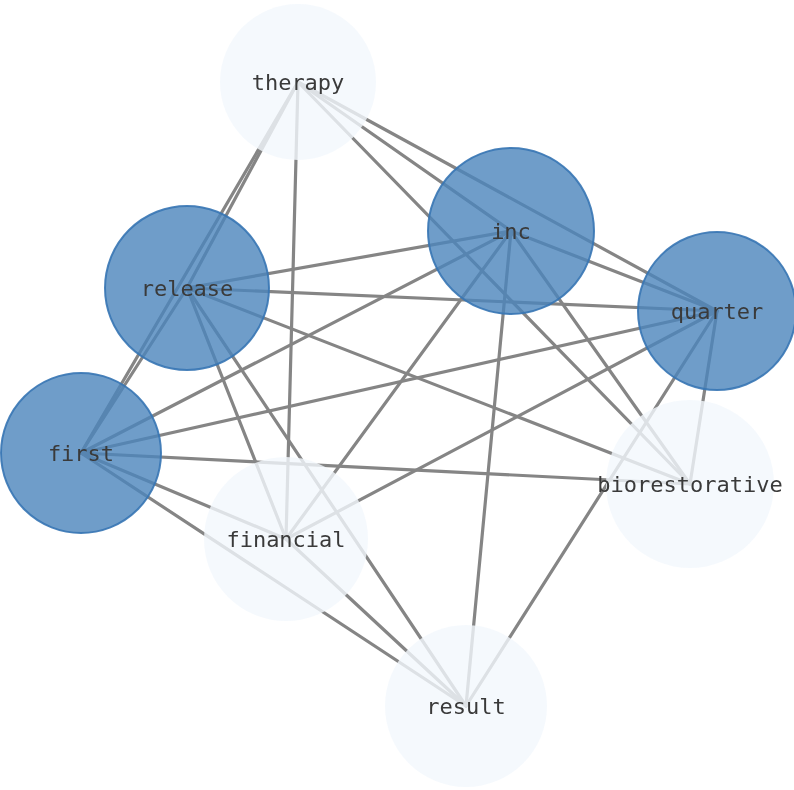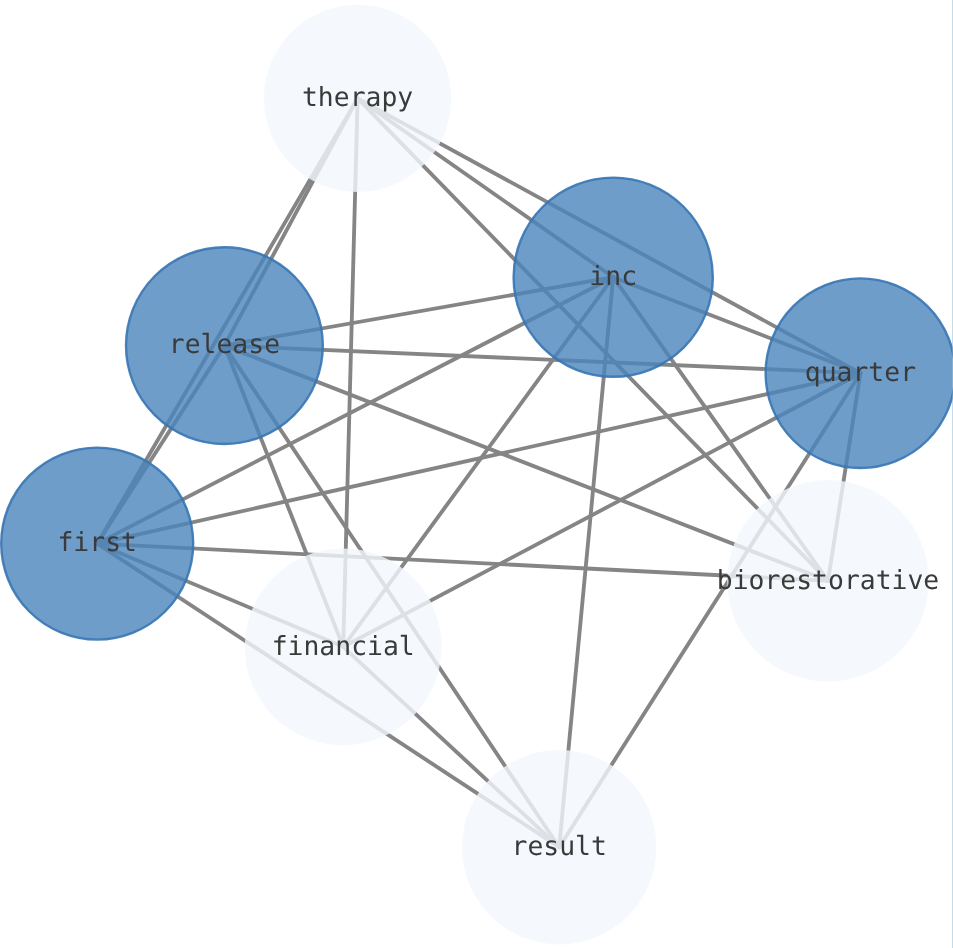--- a/index.html
+++ b/index.html
@@ -8,21 +8,21 @@
     background: #ffffff;
     width: 794px;
     height: 790px;
     overflow: hidden;
     font-family: "DejaVu Sans Mono", monospace;
   }
   #stage {
     position: relative;
     width: 794px;
     height: 790px;
-    background: #0369a1;
+    background: #f97316;
   }
   svg { display: block; }
   text {
     font-family: "DejaVu Sans Mono", monospace;
     text-anchor: middle;
   }
 </style>
 </head>
 <body>
 

